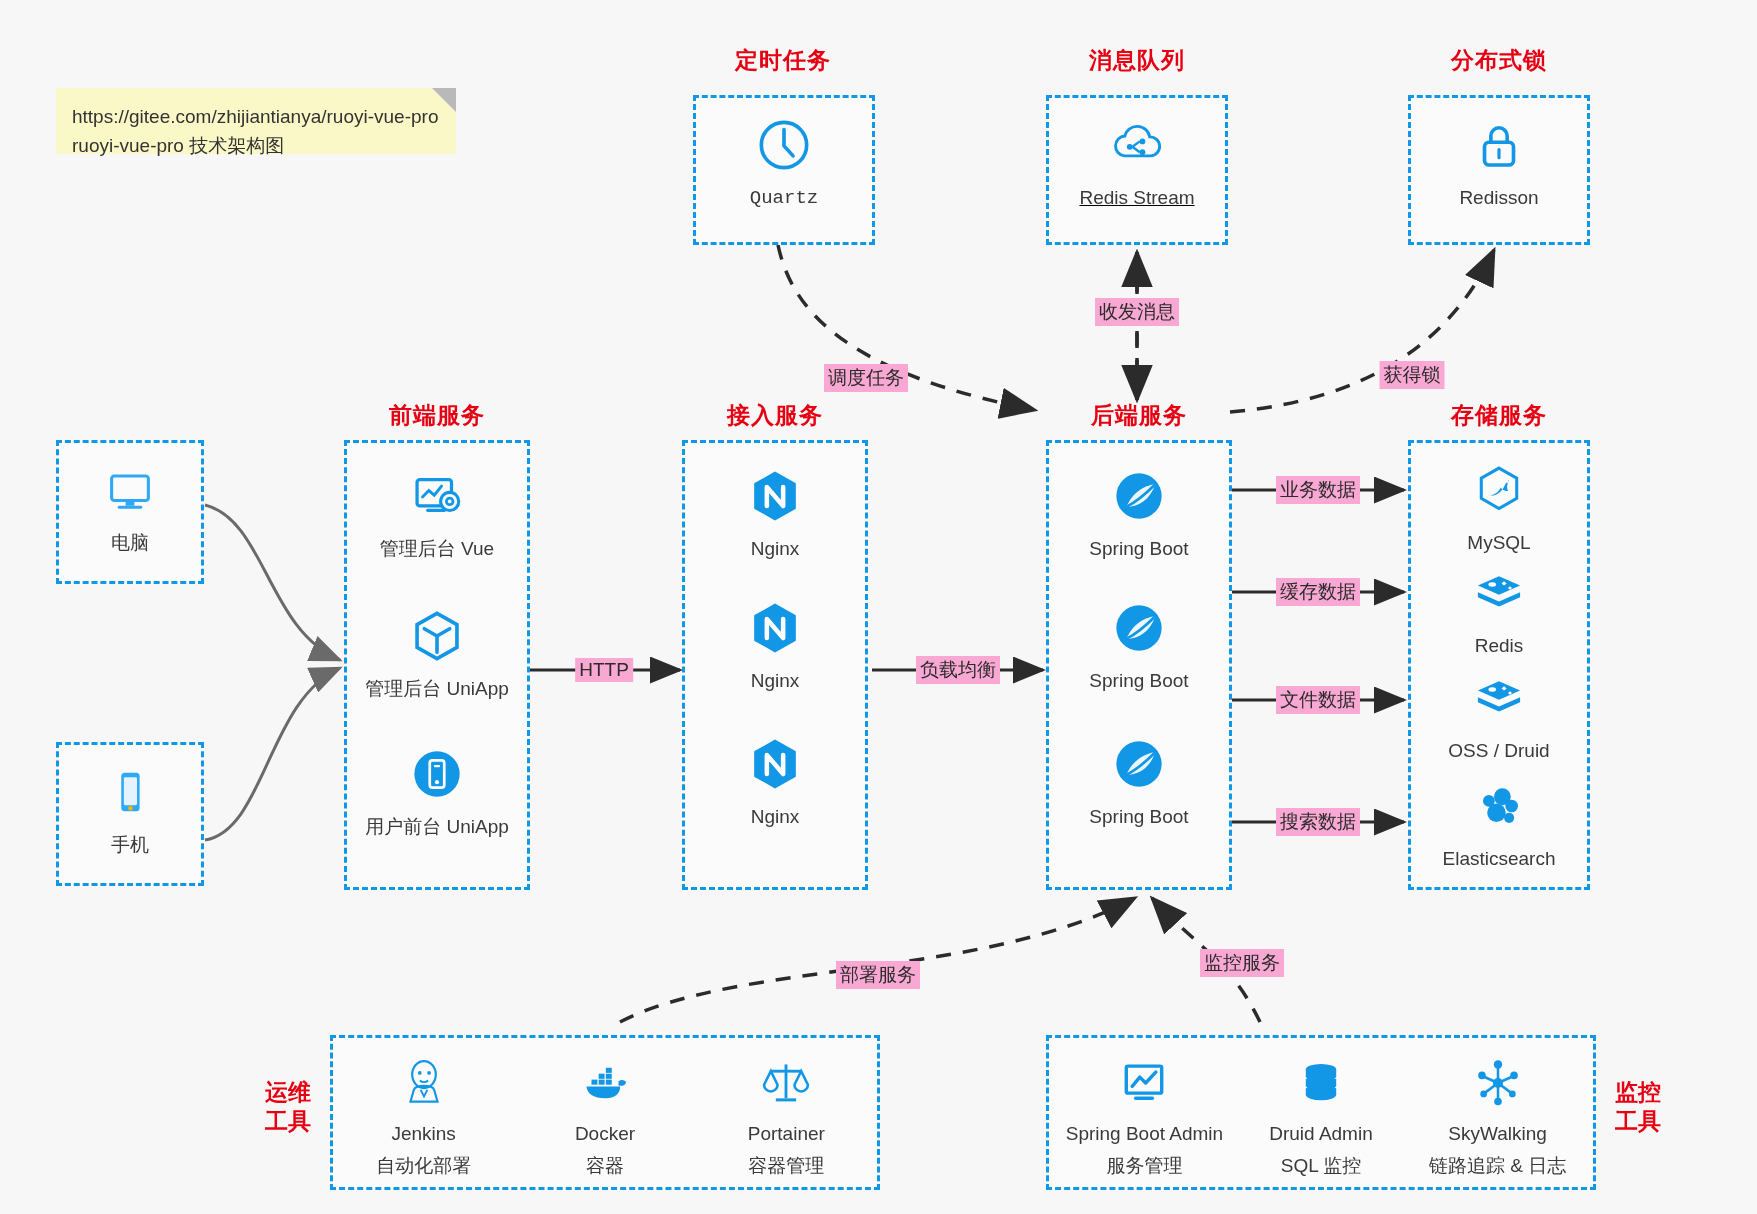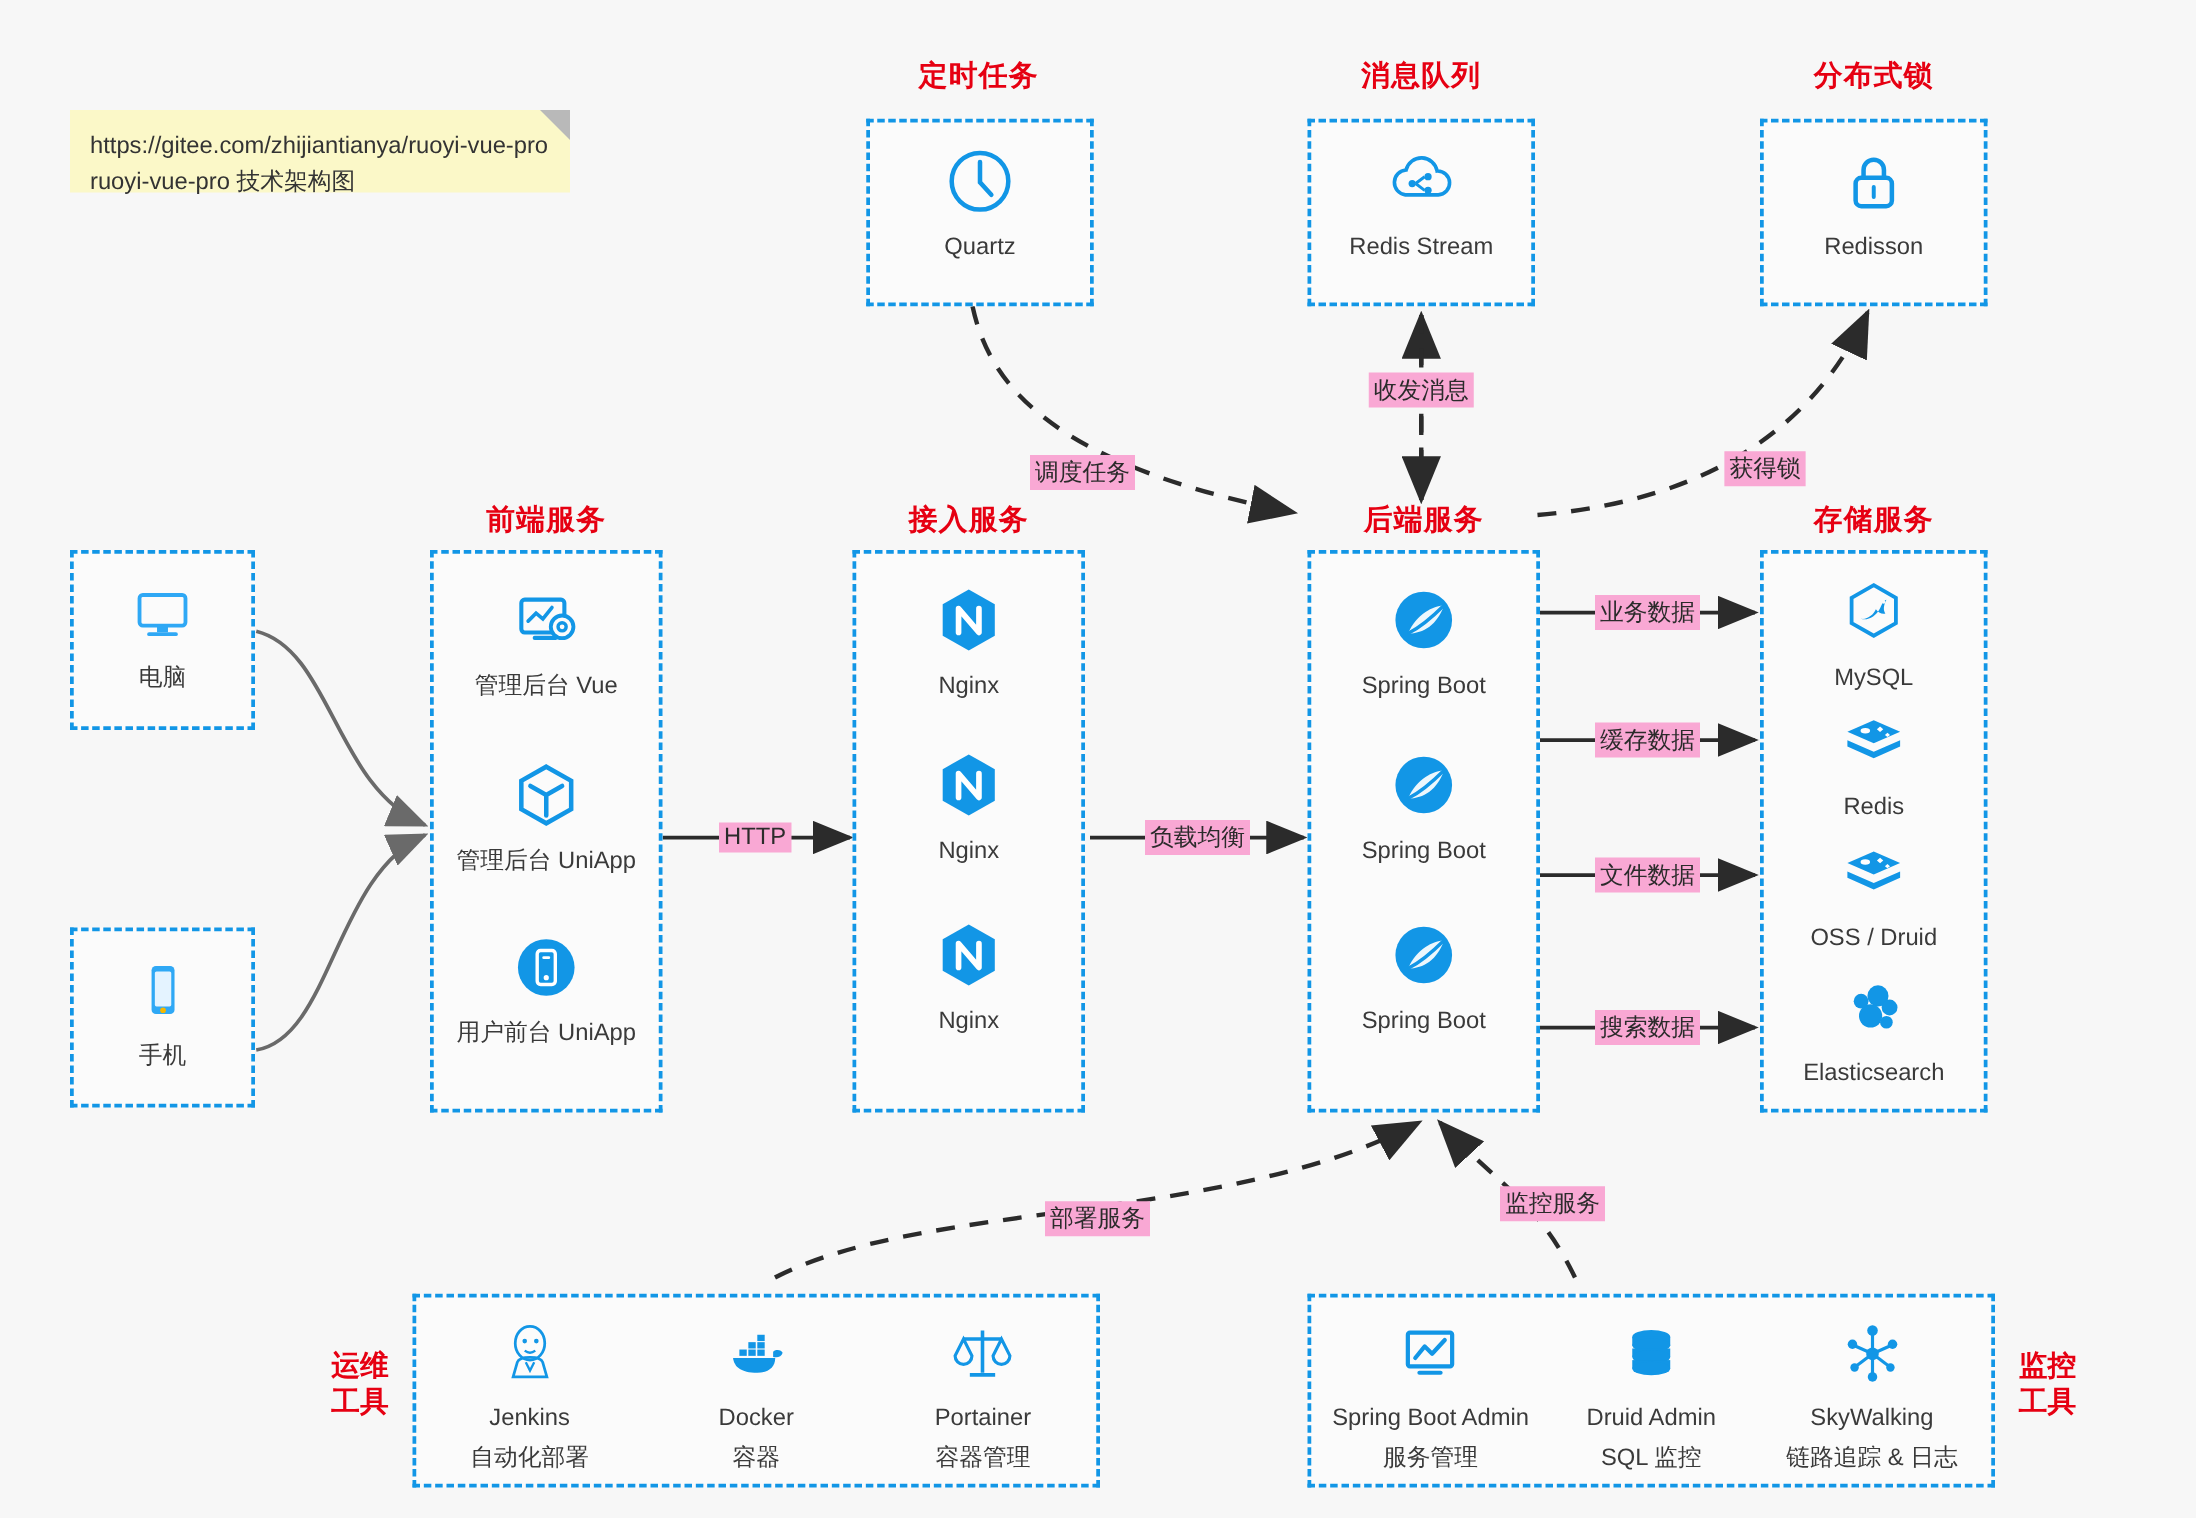--- a/index.html
+++ b/index.html
@@ -97,34 +97,34 @@
     <line x1="1232" y1="700" x2="1404" y2="700" stroke="#2b2b2b" stroke-width="3" marker-end="url(#ah)"></line>
     <line x1="1232" y1="822" x2="1404" y2="822" stroke="#2b2b2b" stroke-width="3" marker-end="url(#ah)"></line>
 
     <path d="M620,1022 C740,960 980,980 1135,898" fill="none" stroke="#2b2b2b" stroke-width="3.5" stroke-dasharray="15,12" marker-end="url(#ah)"></path>
 
     <path d="M1260,1022 C1230,960 1200,950 1152,898" fill="none" stroke="#2b2b2b" stroke-width="3.5" stroke-dasharray="15,12" marker-end="url(#ah)"></path>
   </svg>
 
   <div class="grp-title" style="left:693px;top:45px;width:180px;">定时任务</div>
   <div class="dbox" style="left:693px;top:95px;width:182px;height:150px;">
-    <div class="cell" style="top:14px;">
+    <div class="cell" style="top:14px;font-family:Liberation Mono, monospace;">
       <div class="ic">
         <svg width="58" height="58" viewBox="0 0 64 64">
           <circle cx="32" cy="32" r="25" fill="none" stroke="#1296e6" stroke-width="4"></circle>
           <path d="M32 15 L32 33 L42 44" fill="none" stroke="#1296e6" stroke-width="4" stroke-linecap="round"></path>
         </svg>
       </div>
       <div class="cap">Quartz</div>
     </div>
   </div>
 
   <div class="grp-title" style="left:1046px;top:45px;width:182px;">消息队列</div>
   <div class="dbox" style="left:1046px;top:95px;width:182px;height:150px;">
-    <div class="cell" style="top:14px;">
+    <div class="cell" style="top:14px;text-decoration:underline;">
       <div class="ic">
         <svg width="58" height="58" viewBox="0 0 64 64">
           <path d="M18 44 a11 11 0 0 1 0.6-21.9 A14 14 0 0 1 46 23 a10.5 10.5 0 0 1 1 21 z" fill="none" stroke="#1296e6" stroke-width="3.2"></path>
           <circle cx="24" cy="34" r="3.2" fill="#1296e6"></circle>
           <circle cx="38" cy="28" r="3.2" fill="#1296e6"></circle>
           <circle cx="38" cy="40" r="3.2" fill="#1296e6"></circle>
           <path d="M27 34 L35 28 M27 34 L35 40" stroke="#1296e6" stroke-width="2.6"></path>
         </svg>
       </div>
       <div class="cap">Redis Stream</div>

